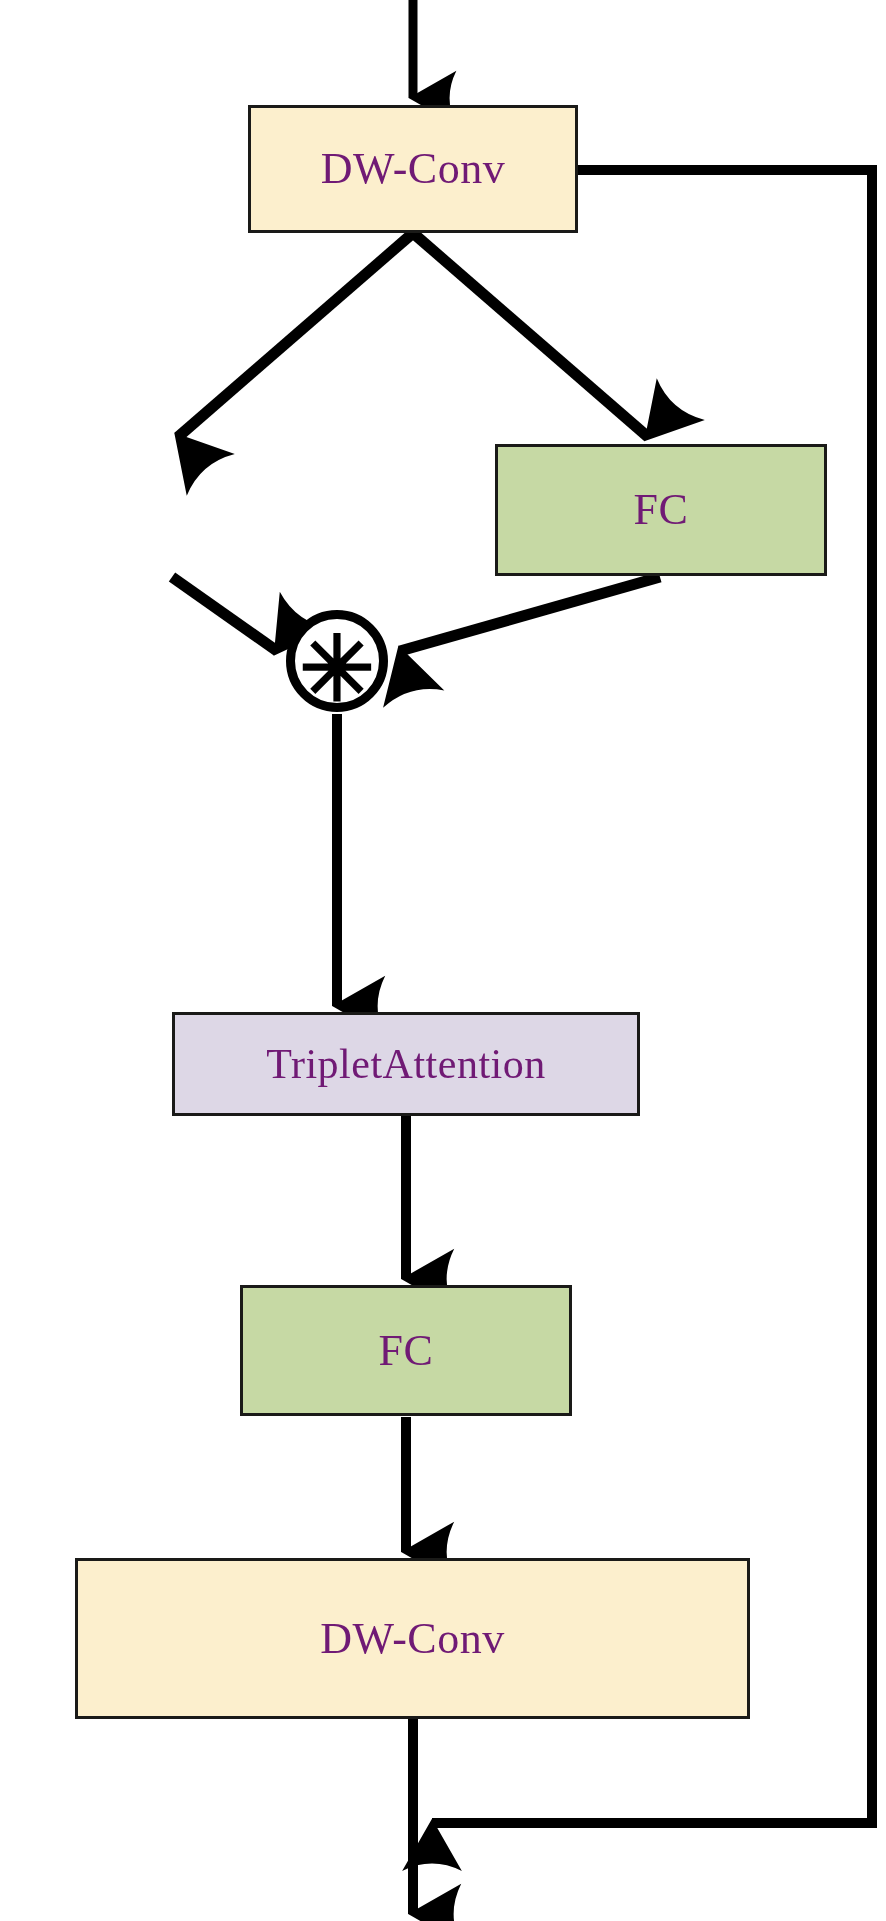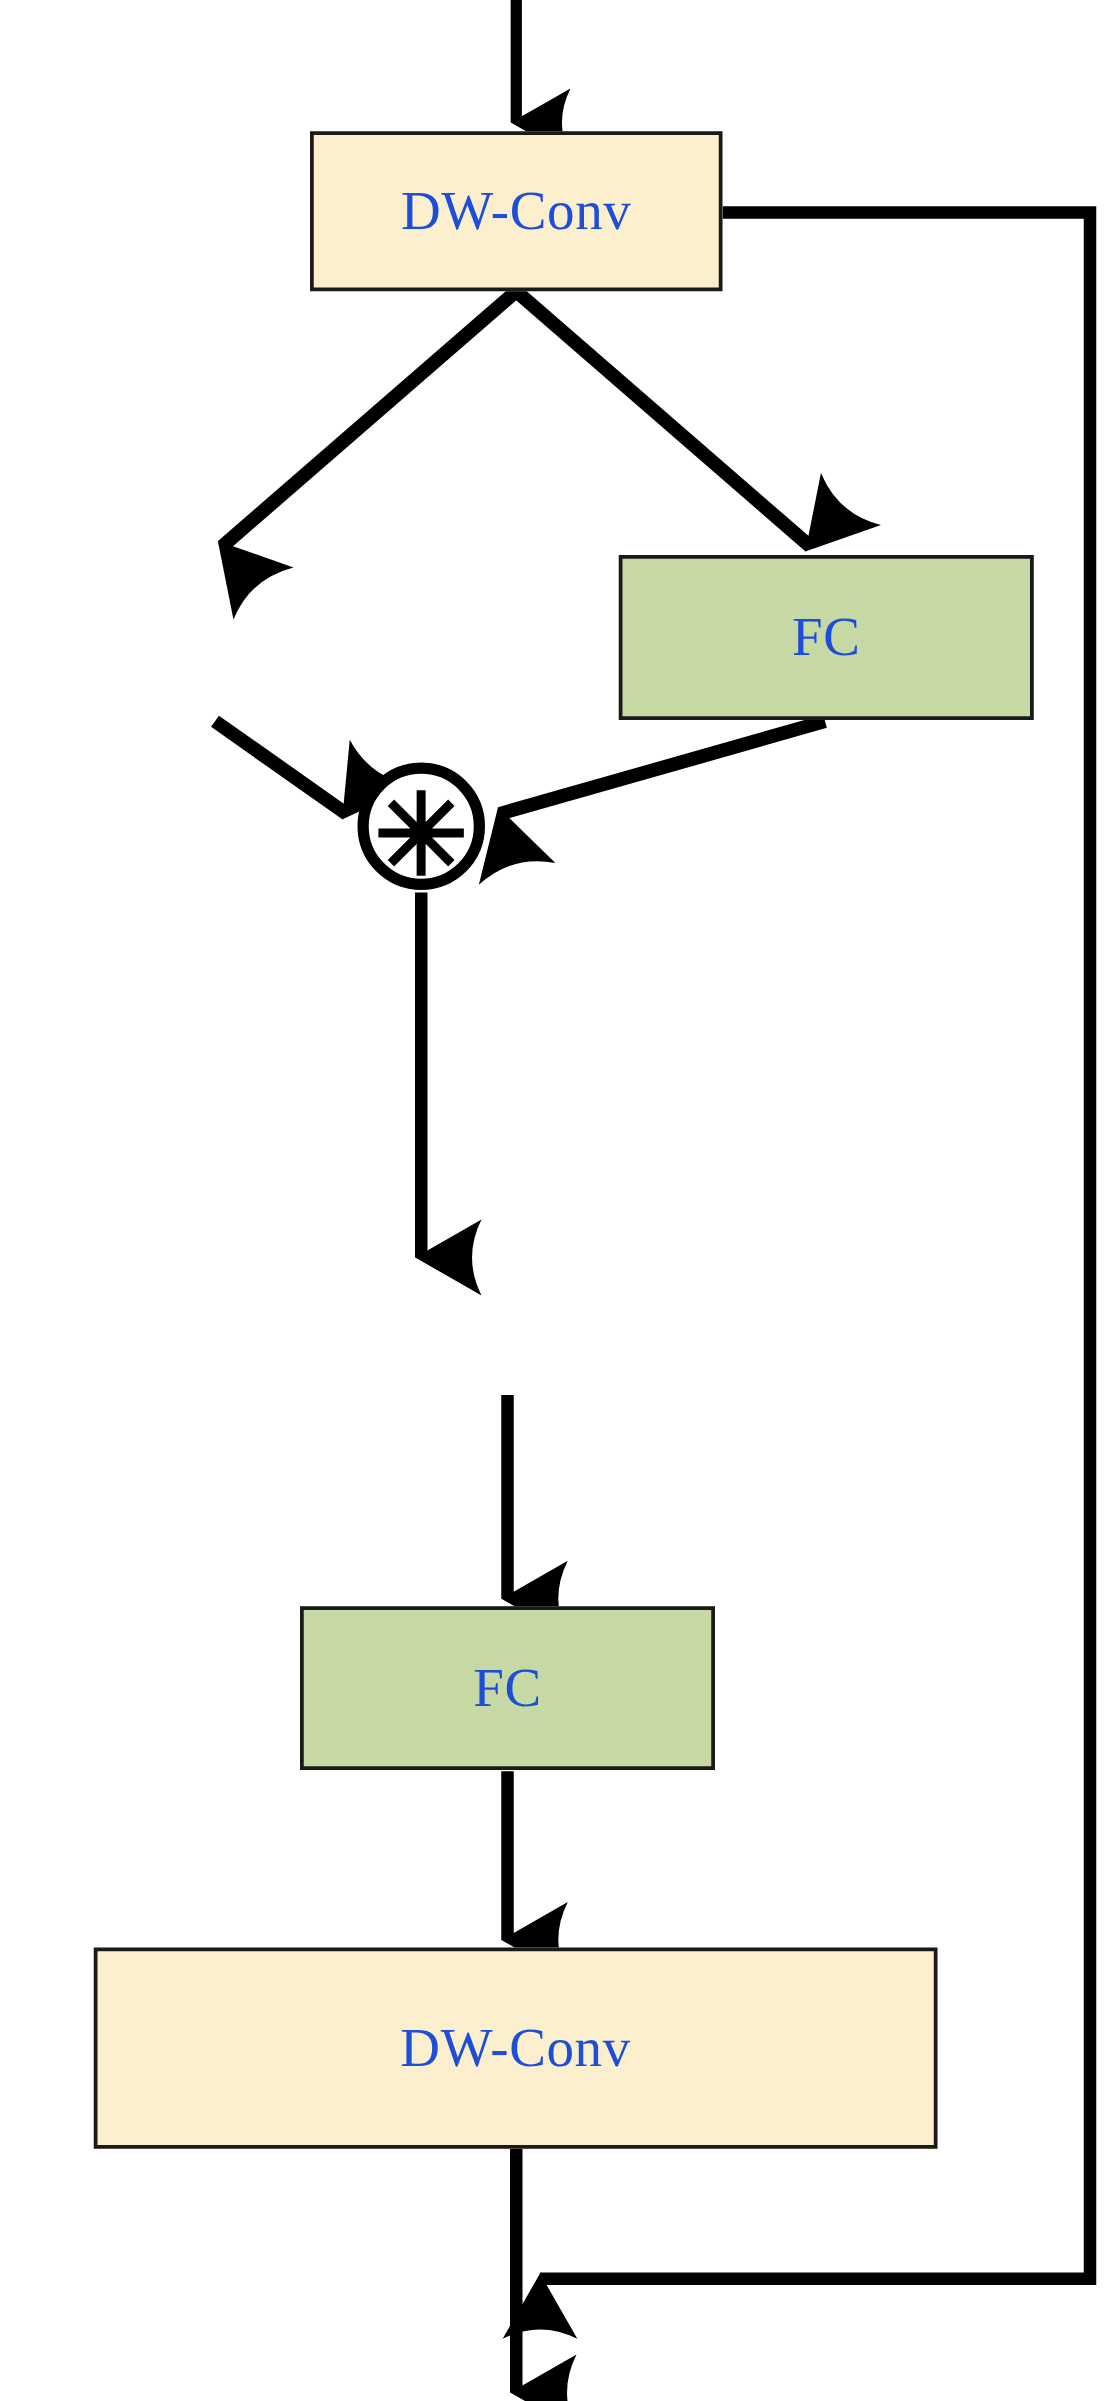--- a/index.html
+++ b/index.html
@@ -26,21 +26,21 @@
     height: 1921px;
     display: block;
   }
   .node-box {
     position: absolute;
     box-sizing: border-box;
     border: 3px solid #1a1a18;
     display: flex;
     align-items: center;
     justify-content: center;
-    color: #1d4ed8;
+    color: #701a75;
     font-family: "Liberation Serif", "DejaVu Serif", serif;
     font-weight: 400;
     line-height: 1;
     white-space: nowrap;
     z-index: 3;
   }
   .node-label {
     display: block;
     letter-spacing: 0.5px;
   }
@@ -146,20 +146,23 @@
 
 
   <div class="node-box" id="node-fc-right">
     <span class="node-label">FC</span>
   </div>
 
   <div id="node-multiply">
     <span class="op-glyph">✳</span>
   </div>
 
+  <div class="node-box" id="node-triplet-attention">
+    <span class="node-label">TripletAttention</span>
+  </div>
 
   <div class="node-box" id="node-fc-mid">
     <span class="node-label">FC</span>
   </div>
 
   <div class="node-box" id="node-dwconv-bottom">
     <span class="node-label">DW-Conv</span>
   </div>
 
 </div>

